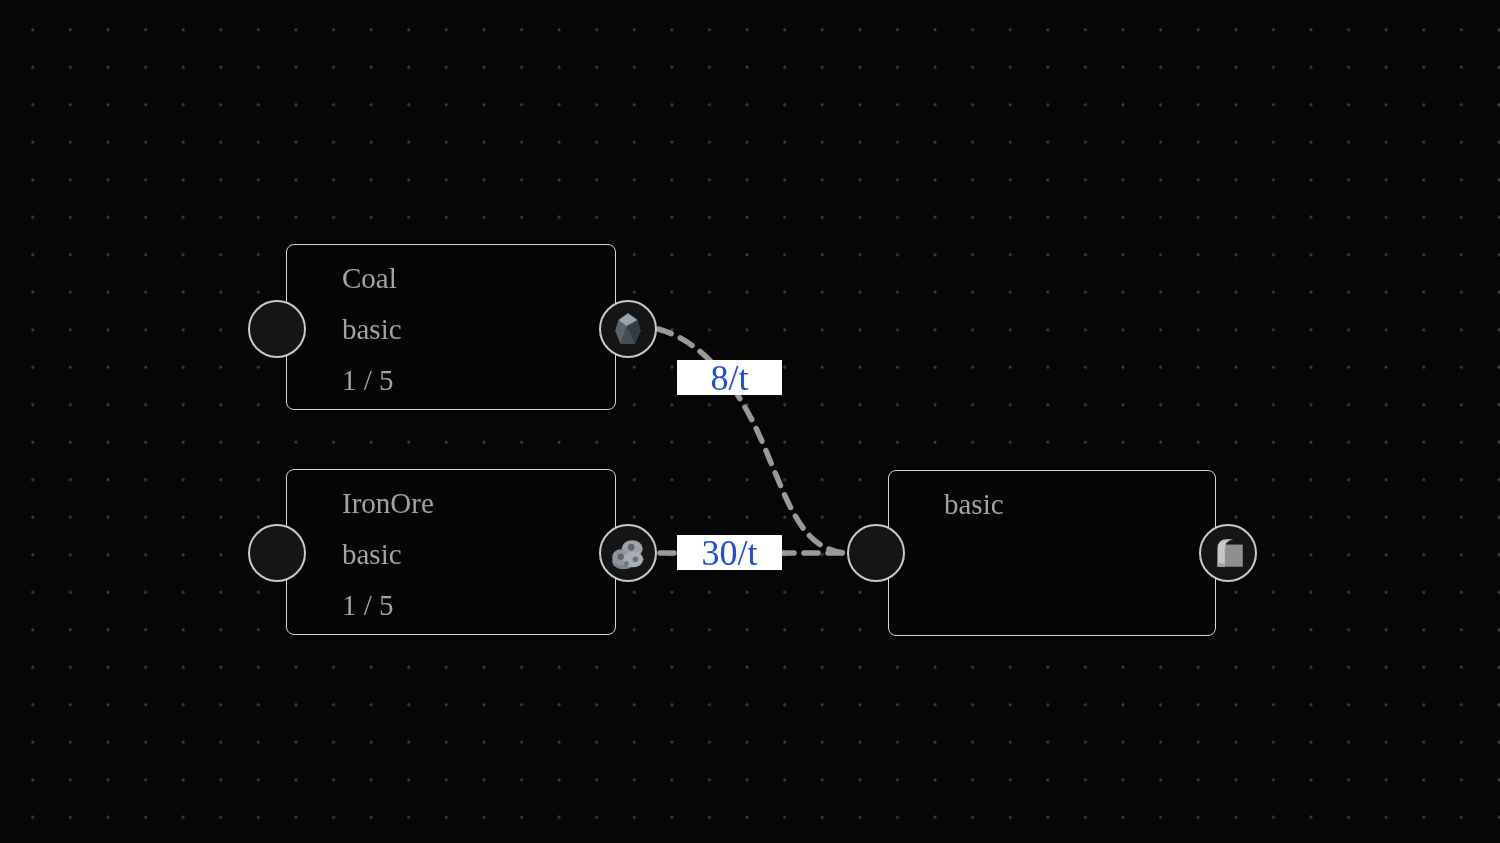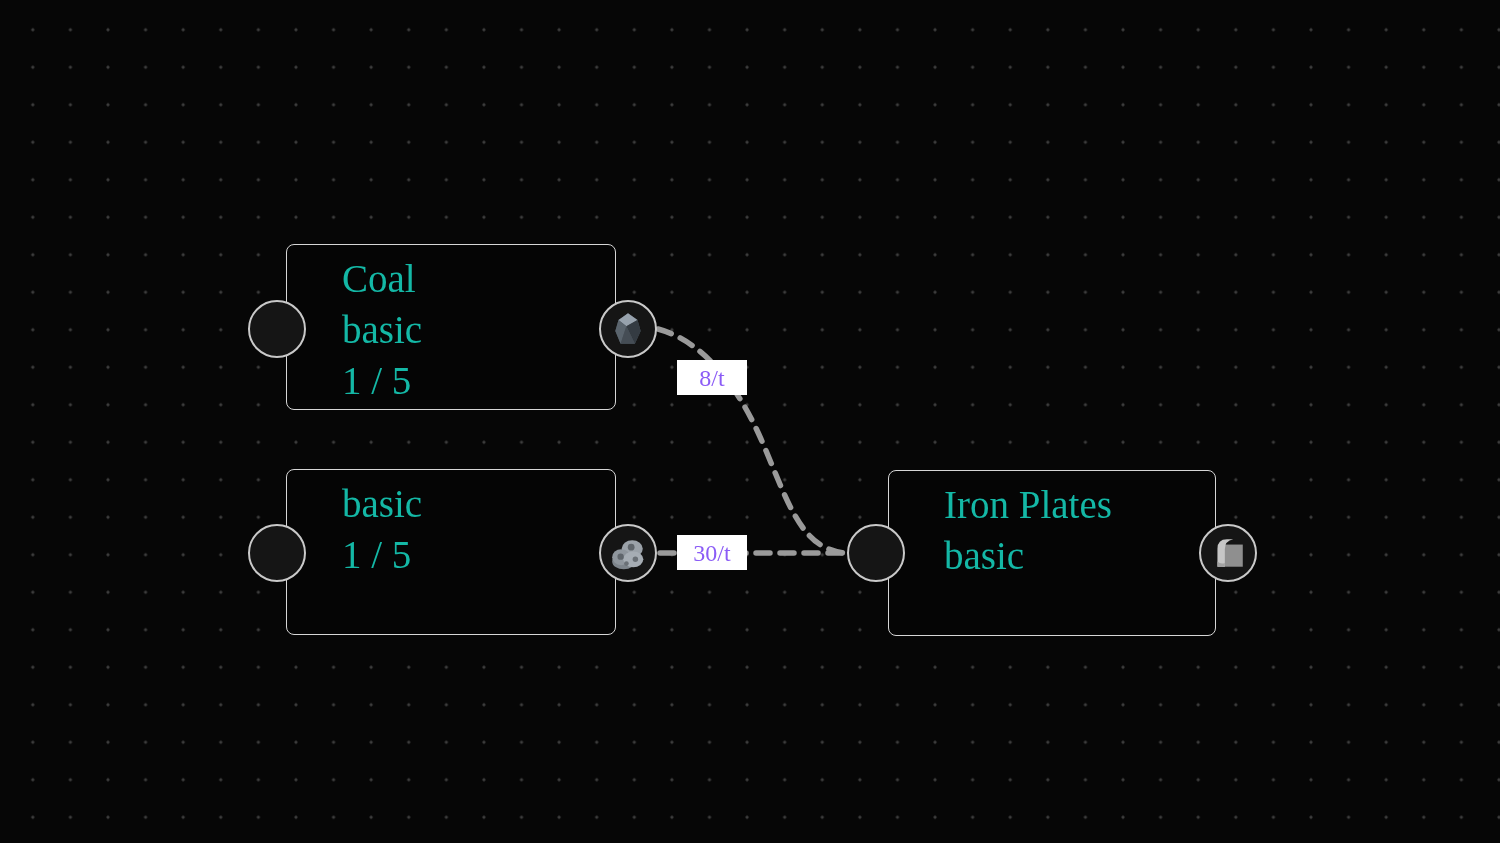--- a/index.html
+++ b/index.html
@@ -22,45 +22,45 @@
     left: 0; top: 0;
     width: 1500px; height: 843px;
   }
   .node {
     position: absolute;
     width: 330px;
     height: 166px;
     background: #050505;
     border: 1.5px solid #d6d6d6;
     border-radius: 8px;
-    color: #14b8a6;
+    color: #a3a3a3;
     padding: 8px 0 0 55px;
-    font-size: 39px;
+    font-size: 29px;
     line-height: 51px;
   }
   .node-line { white-space: nowrap; }
   .port {
     position: absolute;
     width: 58px;
     height: 58px;
     border-radius: 50%;
     background: #151515;
     border: 2.5px solid #c9c9c9;
     display: flex;
     align-items: center;
     justify-content: center;
   }
   .port svg { display: block; }
   .edge-label {
     position: absolute;
-    width: 70px;
+    width: 105px;
     height: 35px;
     background: #ffffff;
-    color: #8b5cf6;
-    font-size: 24px;
+    color: #1d4ed8;
+    font-size: 36px;
     display: flex;
     align-items: center;
     justify-content: center;
     line-height: 1;
   }
 </style>
 </head>
 <body>
 
 <div class="canvas">
@@ -70,26 +70,26 @@
     <path d="M 660 553 L 845 553" fill="none" stroke="#9a9a9a" stroke-width="5.5" stroke-dasharray="14 10" stroke-linecap="round"></path>
   </svg>
 
   <div class="node" style="left:286px; top:244px;">
     <div class="node-line">Coal</div>
     <div class="node-line">basic</div>
     <div class="node-line">1 / 5</div>
   </div>
 
   <div class="node" style="left:286px; top:469px;">
+    <div class="node-line">IronOre</div>
     <div class="node-line">basic</div>
     <div class="node-line">1 / 5</div>
   </div>
 
   <div class="node" style="left:888px; top:470px; width:328px;">
-    <div class="node-line">Iron Plates</div>
     <div class="node-line">basic</div>
   </div>
 
   <div class="port" style="left:248px; top:300px;"></div>
   <div class="port" style="left:599px; top:300px;">
     <span>
       <svg width="38" height="38" viewBox="0 0 36 36">
         <polygon points="18,3 27,9.5 30,20 24.5,32 11,32 6,20 9,9.5" fill="#4b545c"></polygon>
         <polygon points="18,3 27,9.5 16.5,15.5 9,9.5" fill="#97a2ad"></polygon>
         <polygon points="27,9.5 30,20 24.5,32 16.5,15.5" fill="#343b42"></polygon>

